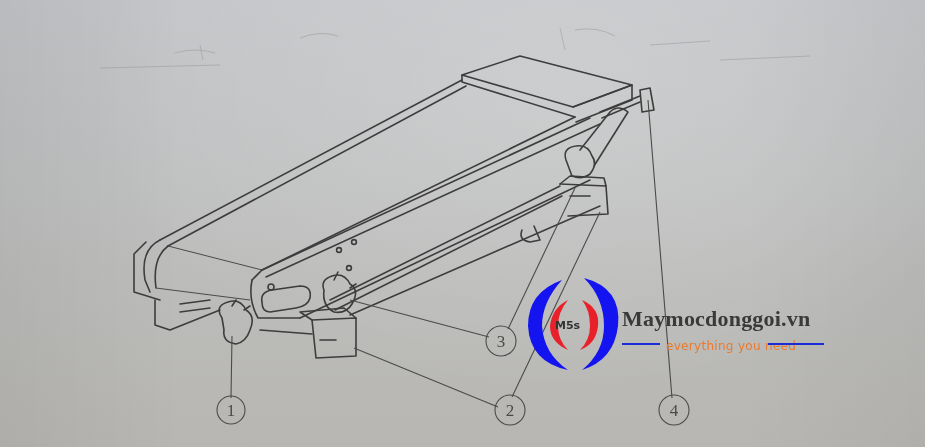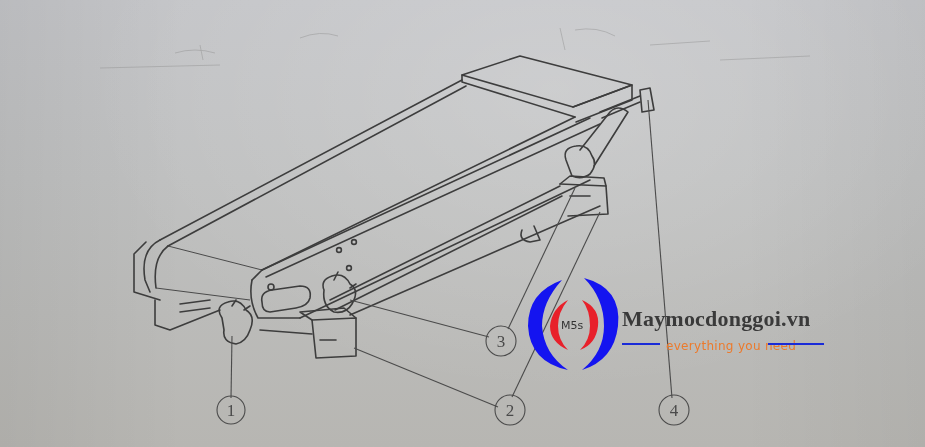--- a/index.html
+++ b/index.html
@@ -15,21 +15,21 @@
   .lead{fill:none;stroke:#4b4b4b;stroke-width:1.1;}
   .callout-txt{font-family:"Liberation Serif",serif;font-size:17px;fill:#4a4a4a;}
   .ghost{fill:none;stroke:#8e8e8e;stroke-width:0.8;opacity:0.55;}
   #logo{position:absolute;left:522px;top:270px;width:310px;height:106px;}
   #logo .brand{position:absolute;left:100px;top:36px;font-family:Liberation Serif, serif;font-weight:bold;
     font-size:22px;color:#3a3a3a;letter-spacing:0.2px;}
   #logo .tag{position:absolute;left:144px;top:69px;font-family:"DejaVu Sans",sans-serif;font-weight:normal;
     font-size:12px;color:#ec7a2c;letter-spacing:0.3px;}
   #logo .bar-l{position:absolute;left:100px;top:73px;width:38px;height:2px;background:#1a2bd8;}
   #logo .bar-r{position:absolute;left:246px;top:73px;width:56px;height:2px;background:#1a2bd8;}
-  #logo .m5s{position:absolute;left:39px;top:49px;font-family:"DejaVu Sans",sans-serif;font-weight:normal;
+  #logo .m5s{position:absolute;left:33px;top:49px;font-family:"DejaVu Sans",sans-serif;font-weight:bold;
     font-size:11px;color:#333;}
 </style>
 </head>
 <body>
 
 <div id="stage">
 <svg width="925" height="447" viewBox="0 0 925 447">
 
   <g class="ghost">
     <path d="M175 53 q20 -6 40 0 M200 45 l3 15 M300 38 q20 -8 38 -2 M560 28 l5 22 M575 30 q22 -4 40 6 M650 45 l60 -4"></path>

